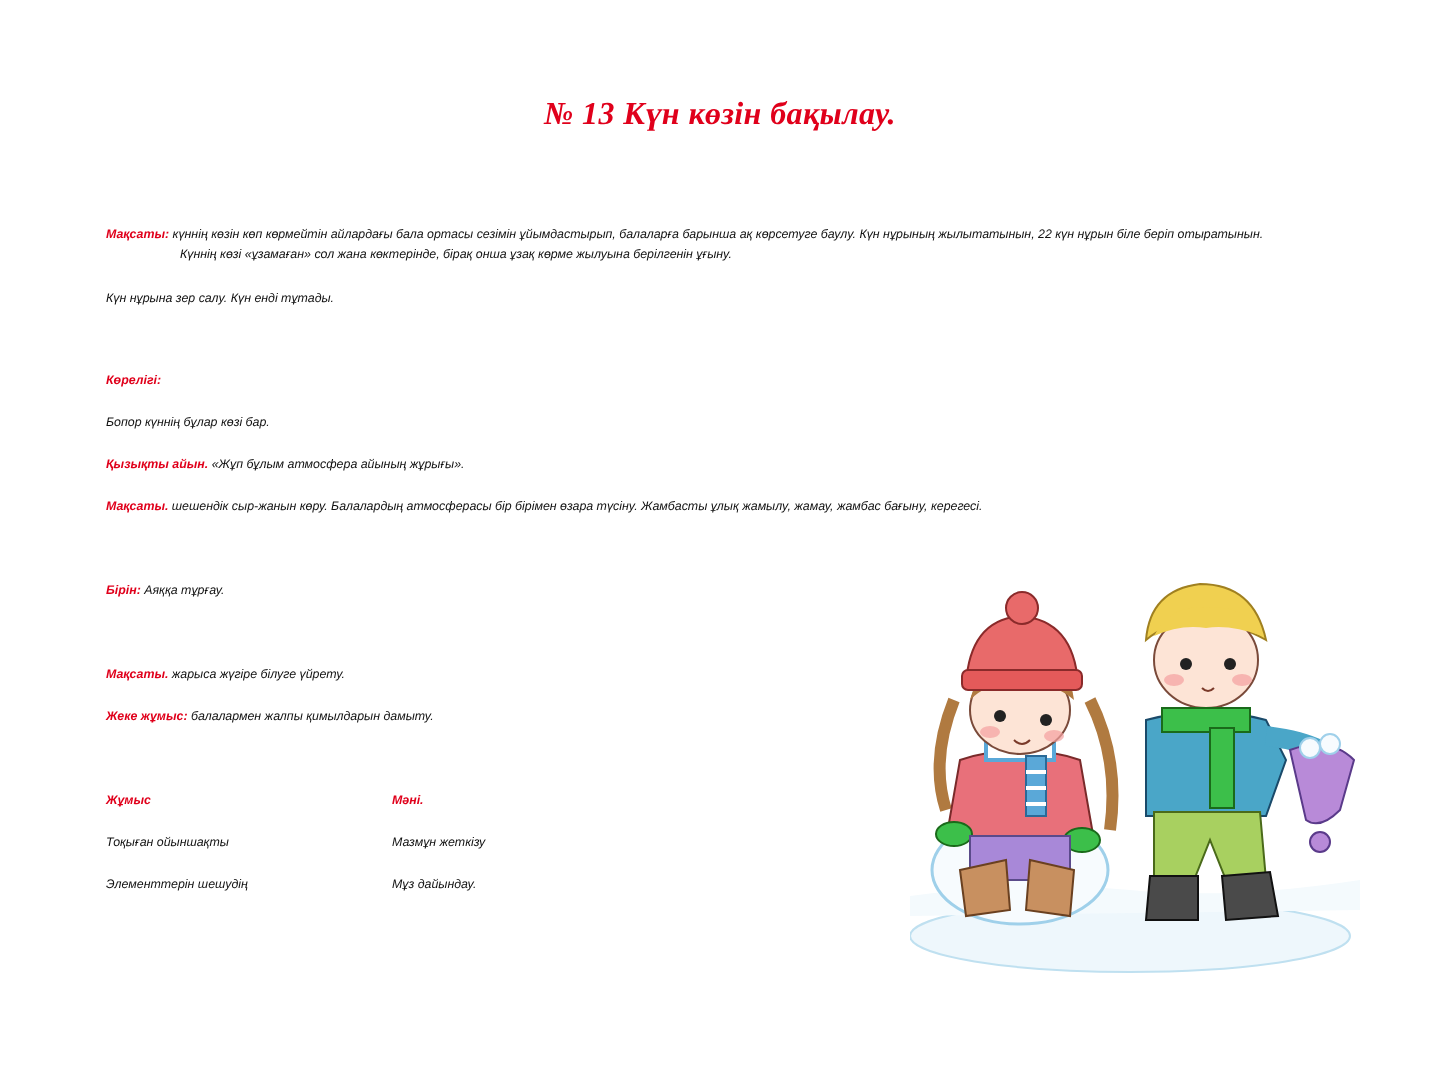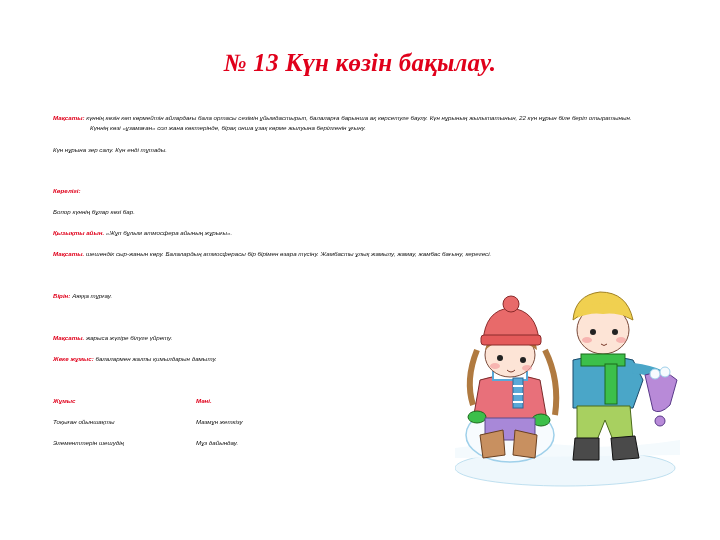--- a/index.html
+++ b/index.html
@@ -17,21 +17,21 @@
     }
     .title {
       position: absolute;
       left: 0;
       width: 720px;
       top: 49px;
       text-align: center;
       font-family: "Liberation Serif", serif;
       font-style: italic;
       font-weight: bold;
-      font-size: 25px;
+      font-size: 16px;
       color: #e0001b;
       letter-spacing: 0.2px;
     }
     .line {
       position: absolute;
       left: 53px;
       font-size: 6.2px;
       font-style: italic;
       white-space: nowrap;
       line-height: 8px;

